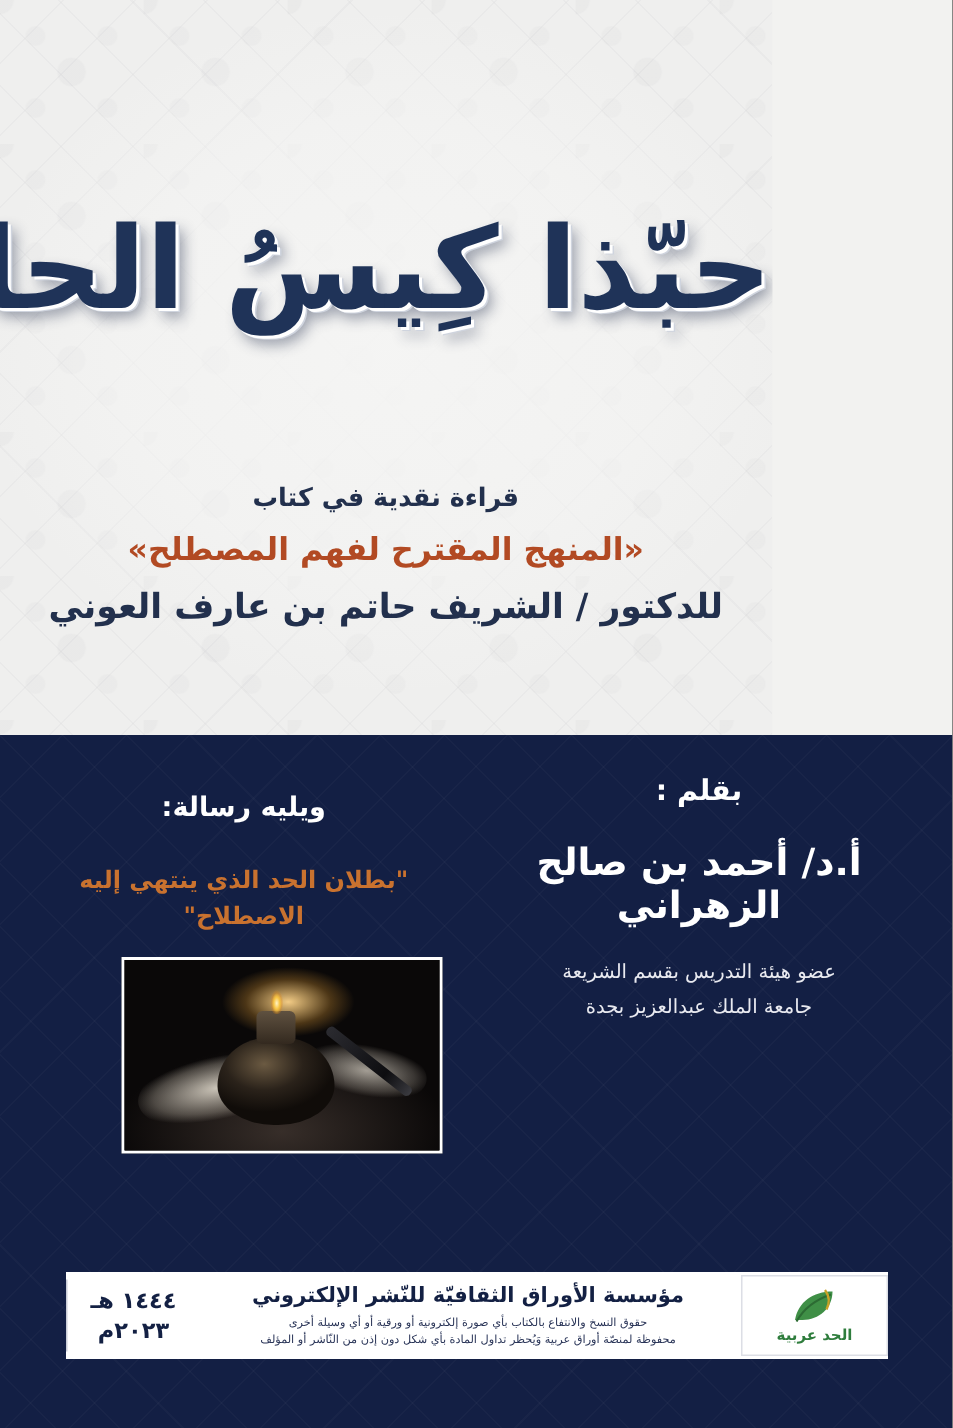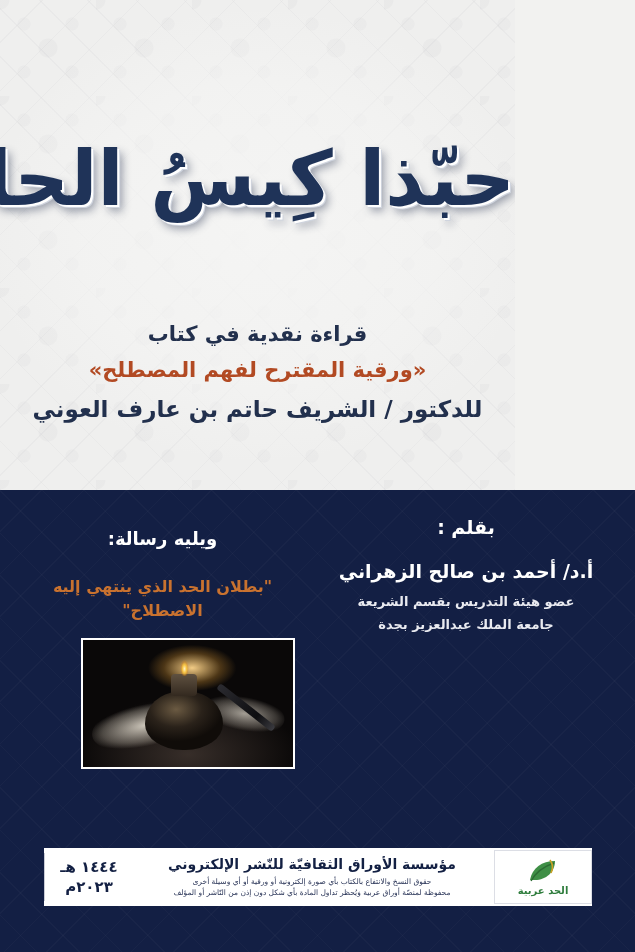--- a/index.html
+++ b/index.html
@@ -73,21 +73,21 @@
   }
 
   .subtitle-block {
     position: absolute;
     left: 0; right: 0;
     top: 322px;
     text-align: center;
     direction: rtl;
   }
   .sub1 {
-    font-size: 21px;
+    font-size: 17px;
     color: #22304d;
     font-weight: bold;
     margin-bottom: 12px;
   }
   .sub2 {
     font-size: 21px;
     color: #b24a23;
     font-weight: bold;
     margin-bottom: 14px;
   }
@@ -126,30 +126,30 @@
     text-align: center;
     direction: rtl;
   }
   .byline {
     font-size: 19px;
     font-weight: bold;
     margin-bottom: 22px;
     color: #ffffff;
   }
   .author-name {
-    font-size: 19px;
-    font-weight: bold;
-    margin-bottom: 9px;
+    font-size: 25px;
+    font-weight: bold;
+    margin-bottom: 20px;
     color: #ffffff;
   }
   .author-aff {
     font-size: 13px;
     line-height: 1.75;
     color: #e9eaf0;
-    font-weight: bold;
+    font-weight: normal;
   }
 
   .second-col {
     position: absolute;
     left: 30px;
     top: 38px;
     width: 265px;
     text-align: center;
     direction: rtl;
   }
@@ -316,21 +316,21 @@
 
   <div class="top">
     <div class="pattern"></div>
     <div class="pattern2"></div>
     <div class="vignette"></div>
 
     <div class="main-title">حبّذا كِيسُ الحافِظ</div>
 
     <div class="subtitle-block">
       <div class="sub1">قراءة نقدية في كتاب</div>
-      <div class="sub2">«ورقية المقترح لفهم المصطلح»</div>
+      <div class="sub2">«المنهج المقترح لفهم المصطلح»</div>
       <div class="sub3">للدكتور / الشريف حاتم بن عارف العوني</div>
     </div>
   </div>
 
   <div class="bottom">
 
     <div class="author-col">
       <div class="byline">بقلم :</div>
       <div class="author-name">أ.د/ أحمد بن صالح الزهراني</div>
       <div class="author-aff">عضو هيئة التدريس بقسم الشريعة</div>

